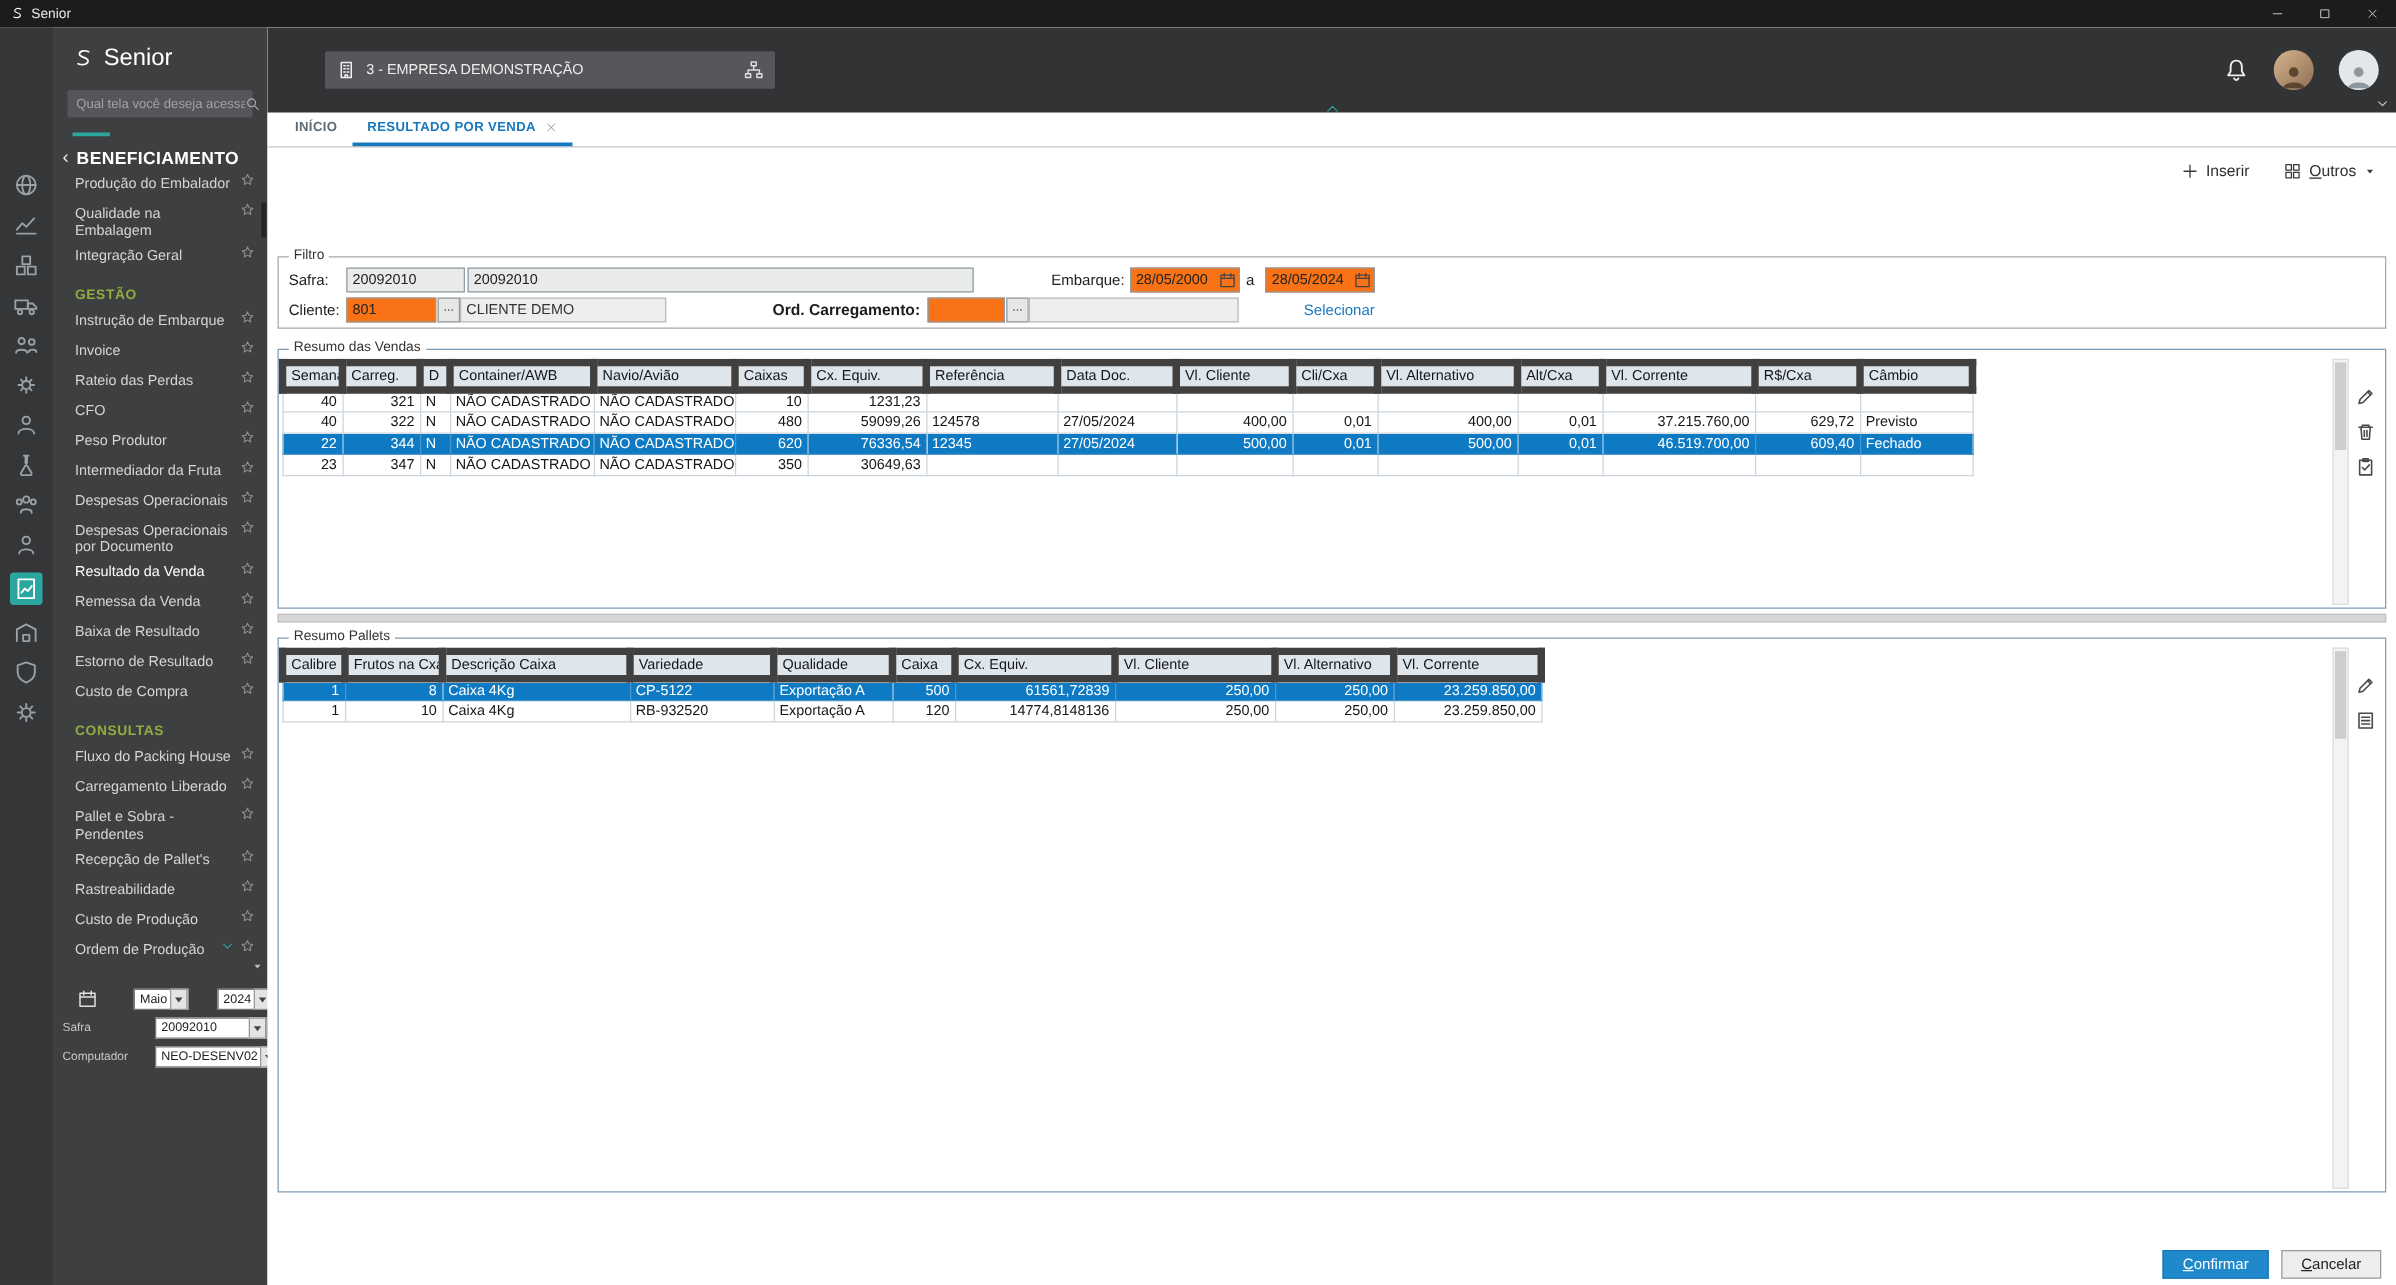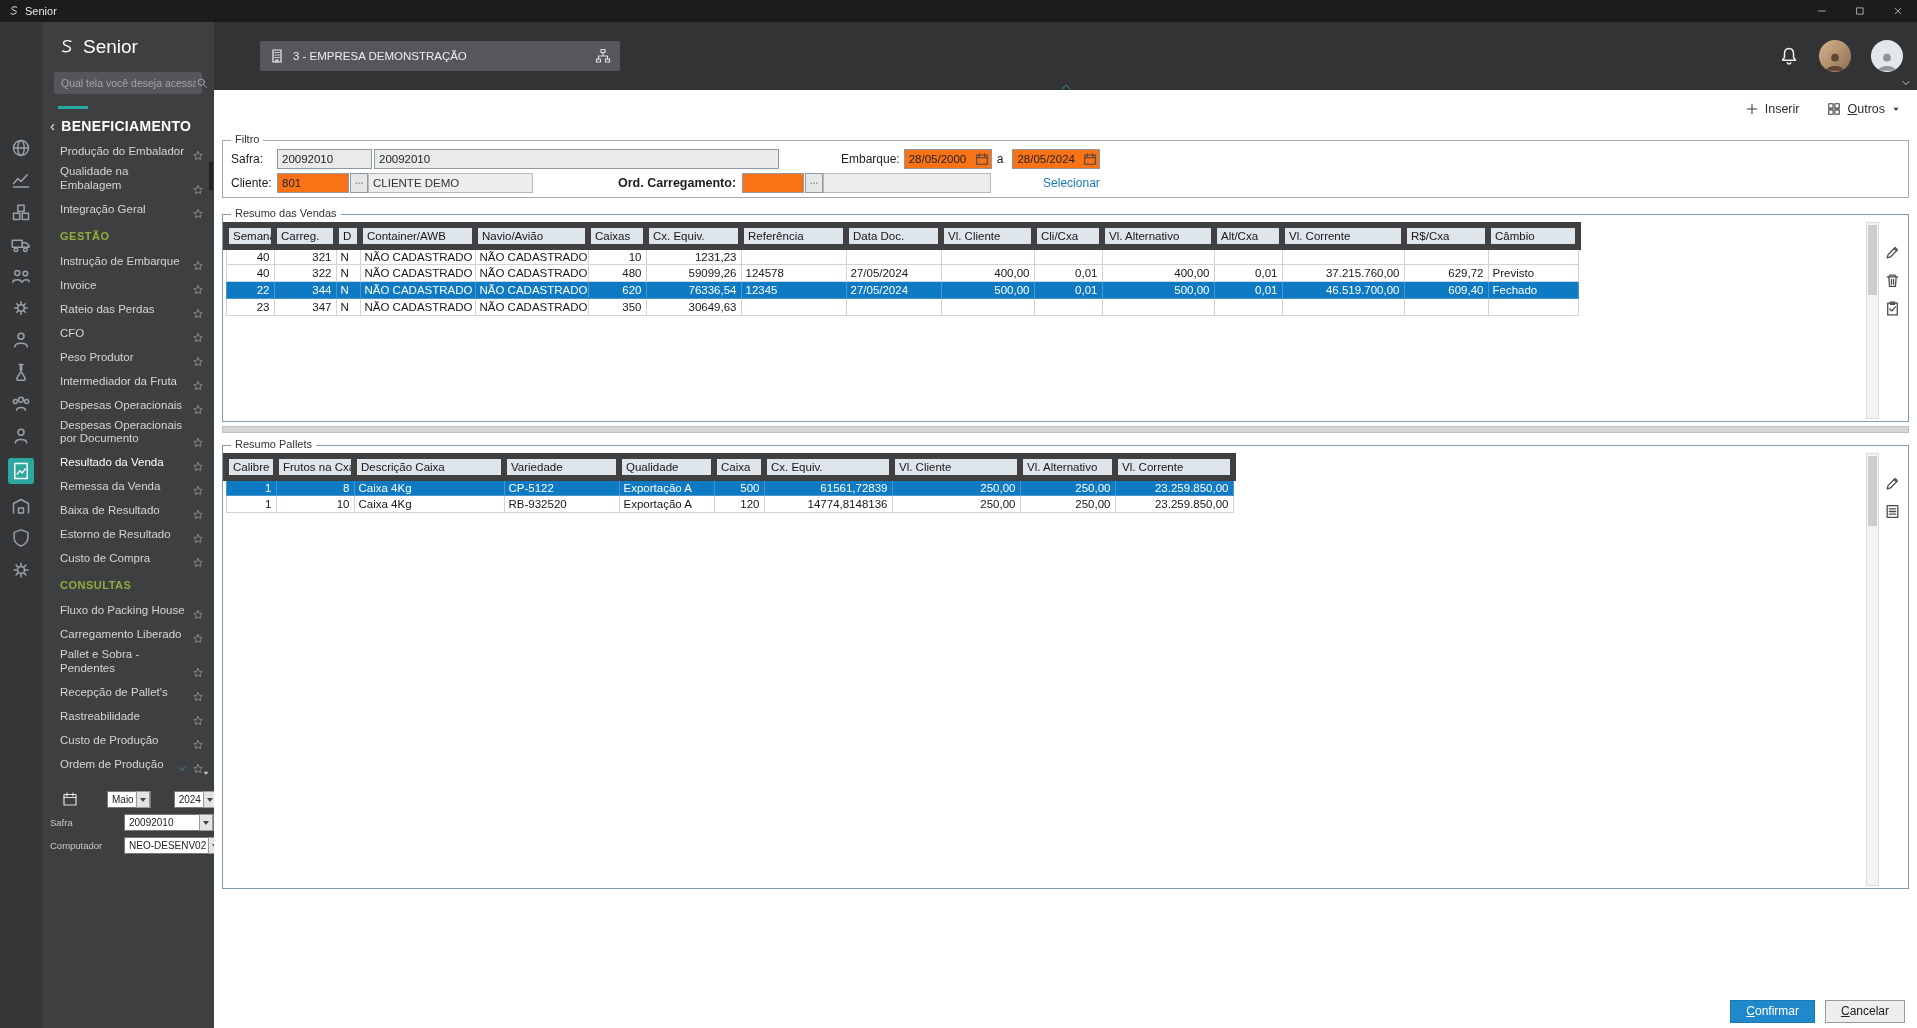--- a/index.html
+++ b/index.html
@@ -33,21 +33,21 @@
   .sb-logo{display:flex;align-items:center;gap:7px;padding:14px 0 8px 16px;color:#fff;font-size:19px;}
   .sb-search{margin:6px 12px 0;background:#55565a;height:22px;display:flex;align-items:center;padding:0 7px;border-radius:2px;}
   .sb-search input{flex:1;background:transparent;border:none;outline:none;color:#ddd;font-size:10.5px;font-family:inherit;}
   .sb-search input::placeholder{color:#a3a3a3;}
   .sb-search .ico{color:#aeaeae;}
   .sb-accent{width:30px;height:3px;background:var(--teal);margin:12px 0 6px 16px;}
   .sb-title{color:#fff;font-weight:bold;font-size:14px;padding:2px 0 4px 8px;letter-spacing:.3px;display:flex;align-items:center;gap:6px;}
   .sb-title .chev{font-size:15px;font-weight:normal;color:#e8e8e8;}
   .sb-menu{padding-right:4px;}
   .sb-group{color:var(--section-green);font-weight:bold;font-size:11px;letter-spacing:.5px;padding:10px 0 6px 18px;}
-  .sb-item{display:flex;align-items:flex-end;min-height:24px;padding:0 6px 0 18px;color:#d5d5d5;font-size:11.5px;cursor:pointer;}
+  .sb-item{display:flex;align-items:flex-start;min-height:24px;padding:0 6px 0 18px;color:#d5d5d5;font-size:11.5px;cursor:pointer;}
   .sb-item .lbl{flex:1;line-height:1.2;padding:3px 0;}
   .sb-item.selected{color:#fff;}
   .sb-star{color:#8f8f8f;margin-left:4px;width:12px;height:12px;}
   .sb-chev{color:var(--teal);margin-left:2px;width:12px;height:12px;}
   .sb-scrollthumb{position:absolute;right:1px;top:140px;width:4px;height:28px;background:#232425;}
   .sb-downarrow{position:absolute;right:3px;color:#bdbdbd;width:10px;height:10px;}
   .sb-footer{margin-top:14px;padding-left:8px;}
   .sbf-row{display:flex;align-items:center;height:21px;margin-bottom:2px;gap:20px;}
   .sbf-label{width:54px;font-size:9.5px;color:#c9c9c9;flex-shrink:0;}
   .sbf-cal{color:#e0e0e0;margin:0 9px 0 12px;}
@@ -75,21 +75,21 @@
   .tabbar{height:28px;border-bottom:1px solid #c6c6c6;display:flex;align-items:stretch;padding-left:10px;flex-shrink:0;}
   .tab{display:flex;align-items:center;gap:7px;padding:0 12px;font-size:10.5px;font-weight:bold;color:#5f6a72;letter-spacing:.3px;border-bottom:3px solid transparent;cursor:pointer;}
   .tab.active{color:var(--accent-blue);border-bottom-color:var(--accent-blue);}
   .tab .tclose{color:#8a9096;width:10px;height:10px;}
 
   .toolbar{height:38px;display:flex;align-items:center;justify-content:flex-end;gap:28px;padding-right:16px;font-size:12.5px;color:#2e2e2e;flex-shrink:0;}
   .tb-act{display:flex;align-items:center;gap:6px;cursor:pointer;}
   .tb-act .ico{color:#3a3a3a;}
   .caret-dn{width:10px;height:10px;color:#3a3a3a;}
 
-  .content{flex:1;display:flex;flex-direction:column;padding:0 8px;min-height:0;}
+  .content{flex:1;display:flex;flex-direction:column;padding:0 8px;min-height:0;margin-top:37px;}
   .fs{position:relative;border:1px solid #7d9cb8;background:#fff;flex-shrink:0;}
   .fs .legend{position:absolute;top:-8px;left:8px;background:#fff;padding:0 4px;font-size:11px;color:#333;}
   .fs.filtro{border-color:#a9a9a9;margin-top:12px;height:58px;padding:7px 8px 4px;}
   .frow{display:flex;align-items:center;height:21px;margin-bottom:3px;font-size:12px;color:#1d1d1d;}
   .flabel{width:46px;flex-shrink:0;}
   .txt{height:20px;border:1px solid #8f9aa3;padding:0 4px;font-size:11.5px;font-family:inherit;background:#f97316;color:#222;}
   .txt.gray{background:#e9eaea;}
   .txt.ro{background:#ededed;border-color:#b9b9b9;color:#333;}
   .w95{width:95px}.w405{width:405px;margin-left:2px}.w72{width:72px}.w165{width:165px}.w62{width:62px}.w168{width:168px}
   .browse{width:18px;height:20px;border:1px solid #8f9aa3;background:#e7e7e7;display:flex;align-items:center;justify-content:center;margin-left:1px;cursor:pointer;color:#333;}
@@ -558,20 +558,33 @@
           </svg>
         </span>
     </div>
 
     <span class="ico collapse-caret">
         <svg viewBox="0 0 16 16" fill="none" stroke="currentColor" stroke-width="1.2" stroke-linecap="round" stroke-linejoin="round">
           <path d="M3 10.5L8 5.5l5 5"></path>
         </svg>
       </span>
 
+    <div class="tabbar">
+        <div class="tab">
+          <span>INÍCIO</span>
+        </div>
+        <div class="tab active">
+          <span>RESULTADO POR VENDA</span>
+          <span class="ico tclose">
+            <svg viewBox="0 0 16 16" fill="none" stroke="currentColor" stroke-width="1.2" stroke-linecap="round" stroke-linejoin="round">
+              <path d="M3.5 3.5l9 9M12.5 3.5l-9 9"></path>
+            </svg>
+          </span>
+        </div>
+      </div>
 
     <div class="toolbar">
       <div class="tb-act">
         <span class="ico i14">
             <svg viewBox="0 0 16 16" fill="none" stroke="currentColor" stroke-width="1.2" stroke-linecap="round" stroke-linejoin="round">
               <path d="M8 2.5v11M2.5 8h11"></path>
             </svg>
           </span>
         <span>Inserir</span>
       </div>

